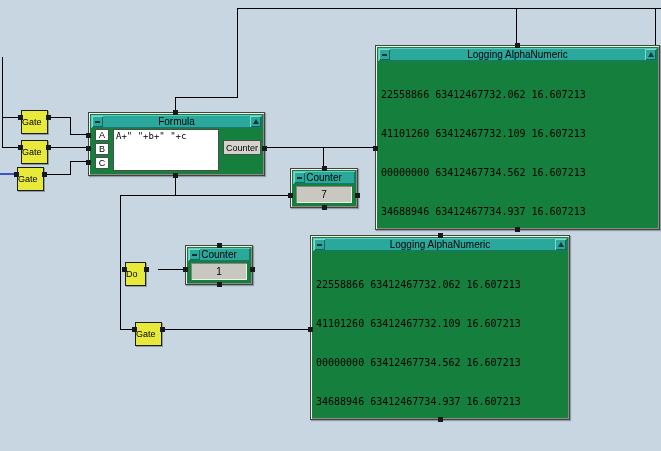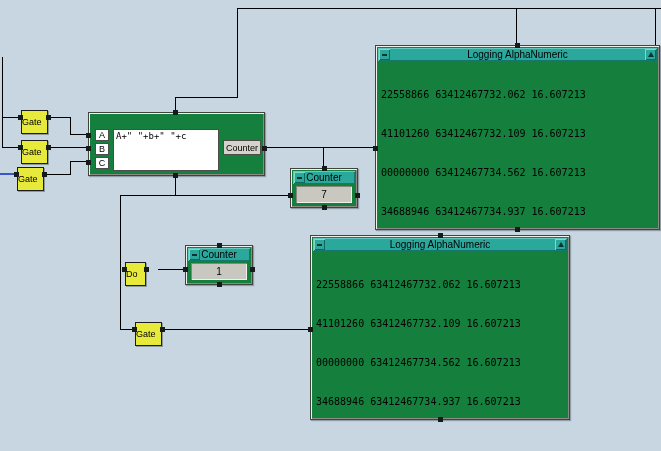--- a/index.html
+++ b/index.html
@@ -132,20 +132,29 @@
     <span>Gate</span>
     <span class="pin" style="left:24px;top:4px"></span>
   </div>
   <div class="block" style="left:125px;top:262px;width:21px">
     <span class="pin" style="left:-4px;top:4px"></span>
     <span>Do</span>
     <span class="pin" style="left:18px;top:4px"></span>
   </div>
 
   <div class="win" style="left:88px;top:112px;width:177px;height:64px">
+    <div class="titlebar">
+      <span class="tb-btn tb-left">
+          <span class="dash"></span>
+        </span>
+      <span class="tb-title">Formula</span>
+      <span class="tb-btn tb-right">
+          <span class="tri"></span>
+        </span>
+    </div>
     <div class="abc" style="left:6px;top:16px">A</div>
     <div class="abc" style="left:6px;top:30px">B</div>
     <div class="abc" style="left:6px;top:44px">C</div>
     <div class="expr">A+" "+b+" "+c</div>
     <div class="result">Counter</div>
     <span class="pin" style="left:-3px;top:20px"></span>
     <span class="pin" style="left:-3px;top:33px"></span>
     <span class="pin" style="left:-3px;top:47px"></span>
     <span class="pin" style="left:173px;top:33px"></span>
     <span class="pin" style="left:84px;top:-3px"></span>

